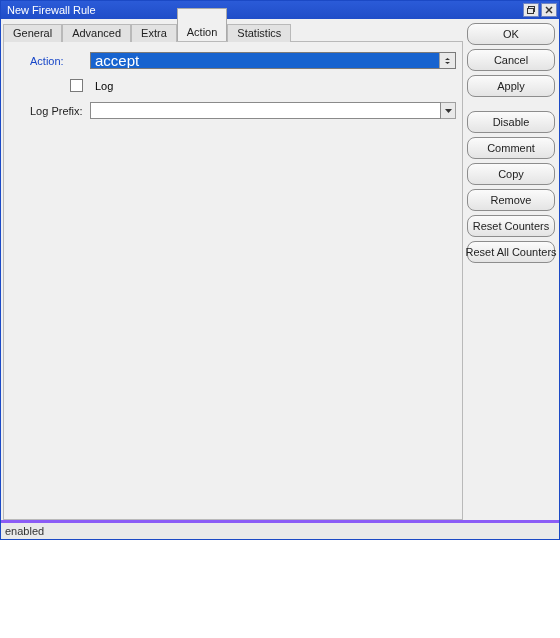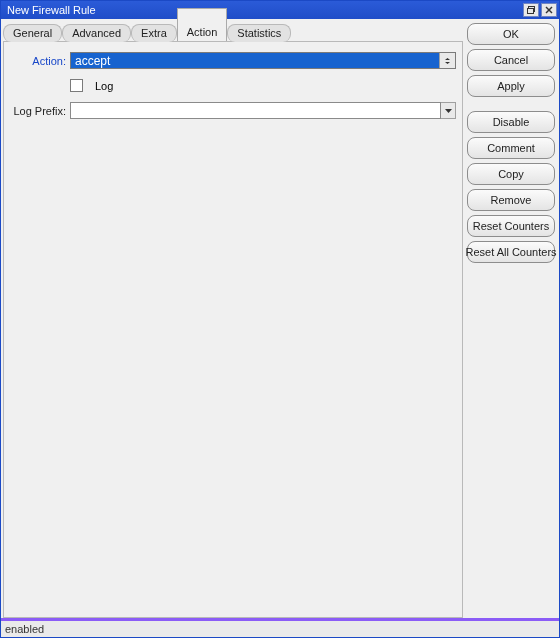--- a/index.html
+++ b/index.html
@@ -7,21 +7,21 @@
     padding: 0;
     width: 560px;
     height: 638px;
     font-family: "Tahoma", "Segoe UI", sans-serif;
     font-size: 11px;
     background: #fff;
     overflow: hidden;
   }
   .window {
     width: 560px;
-    height: 638px;
+    height: 540px;
     border: 1px solid #1b49c5;
     box-sizing: border-box;
     display: flex;
     flex-direction: column;
     background: #f0f0f0;
   }
   
   .titlebar {
     height: 18px;
     background: linear-gradient(#2b5bd8, #1f4dc8);
@@ -95,40 +95,40 @@
   }
   .tab.active {
     background: #f0f0f0;
     border-color: #aaa;
     z-index: 2;
     top: 0;
     padding-top: 17px;
   }
   .tab:not(.active){
     background: #e2e2e2;
-    border-radius: 8px;
   }
   .tab-panel {
     flex: 1;
     border: 1px solid #b9b9b9;
     background: #f0f0f0;
     padding: 10px 6px 6px 6px;
     min-height: 0;
   }
   
   .form-row {
     display: flex;
     align-items: center;
     margin-bottom: 10px;
   }
   .form-row .lbl {
     width: 56px;
-    text-align: right;
+    text-align: left;
     padding-right: 4px;
     color: #1746c8;
+    margin-left: 20px;
   }
   .form-row .lbl.normal { color: #222; }
   .field-wrap {
     flex: 1;
     display: flex;
     align-items: center;
   }
   .select-box {
     flex: 1;
     height: 17px;
@@ -138,21 +138,21 @@
     align-items: stretch;
     box-sizing: border-box;
   }
   .select-box.highlight .select-value {
     background: #1763cf;
     color: #fff;
   }
   .select-value {
     flex: 1;
     padding: 1px 21px 0 4px;
-    font-size: 12px;
+    font-size: 15px;
     line-height: 14px;
     overflow: hidden;
     white-space: nowrap;
   }
   .select-arrow {
     width: 15px;
     border-left: 1px solid #9f9f9f;
     background: #e9e9e9;
     display: flex;
     align-items: center;

